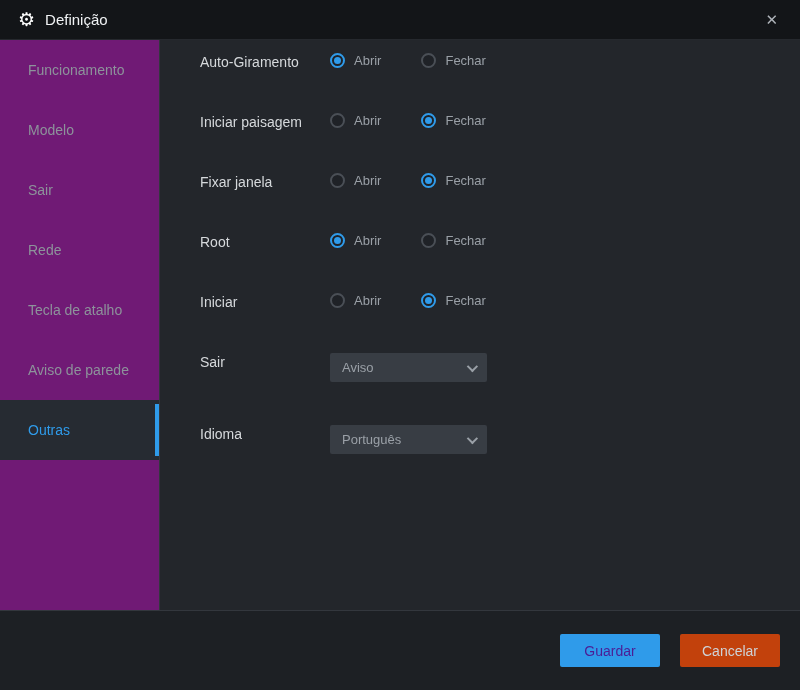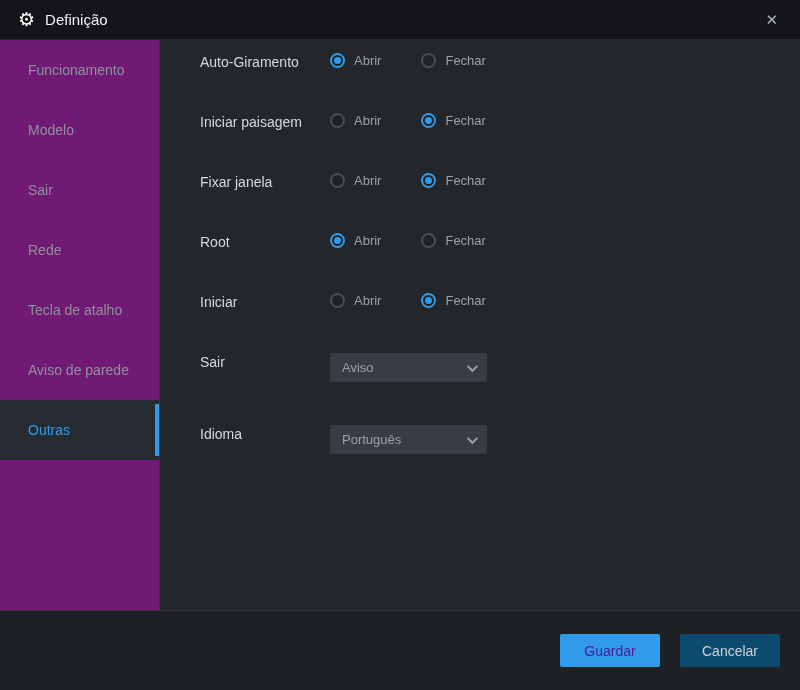--- a/index.html
+++ b/index.html
@@ -104,21 +104,21 @@
     display:flex; align-items:center; justify-content:flex-end;
     padding-right:20px;
   }
   .btn {
     min-width:100px; height:33px;
     display:flex; align-items:center; justify-content:center;
     font-size:14px; border-radius:2px; cursor:default;
     border:none;
   }
   .btn-save { background:#2f9bea; color:#4c1d95; margin-right:20px; }
-  .btn-cancel { background:#0c4a6e; color:#ced3d8; }
+  .btn-cancel { background:#c2410c; color:#ced3d8; }
 </style>
 </head>
 <body>
 
 <div class="window">
 
   <div class="titlebar">
     <span class="gear">⚙</span>
     <span class="win-title">Definição</span>
     <span class="title-spacer"></span>

